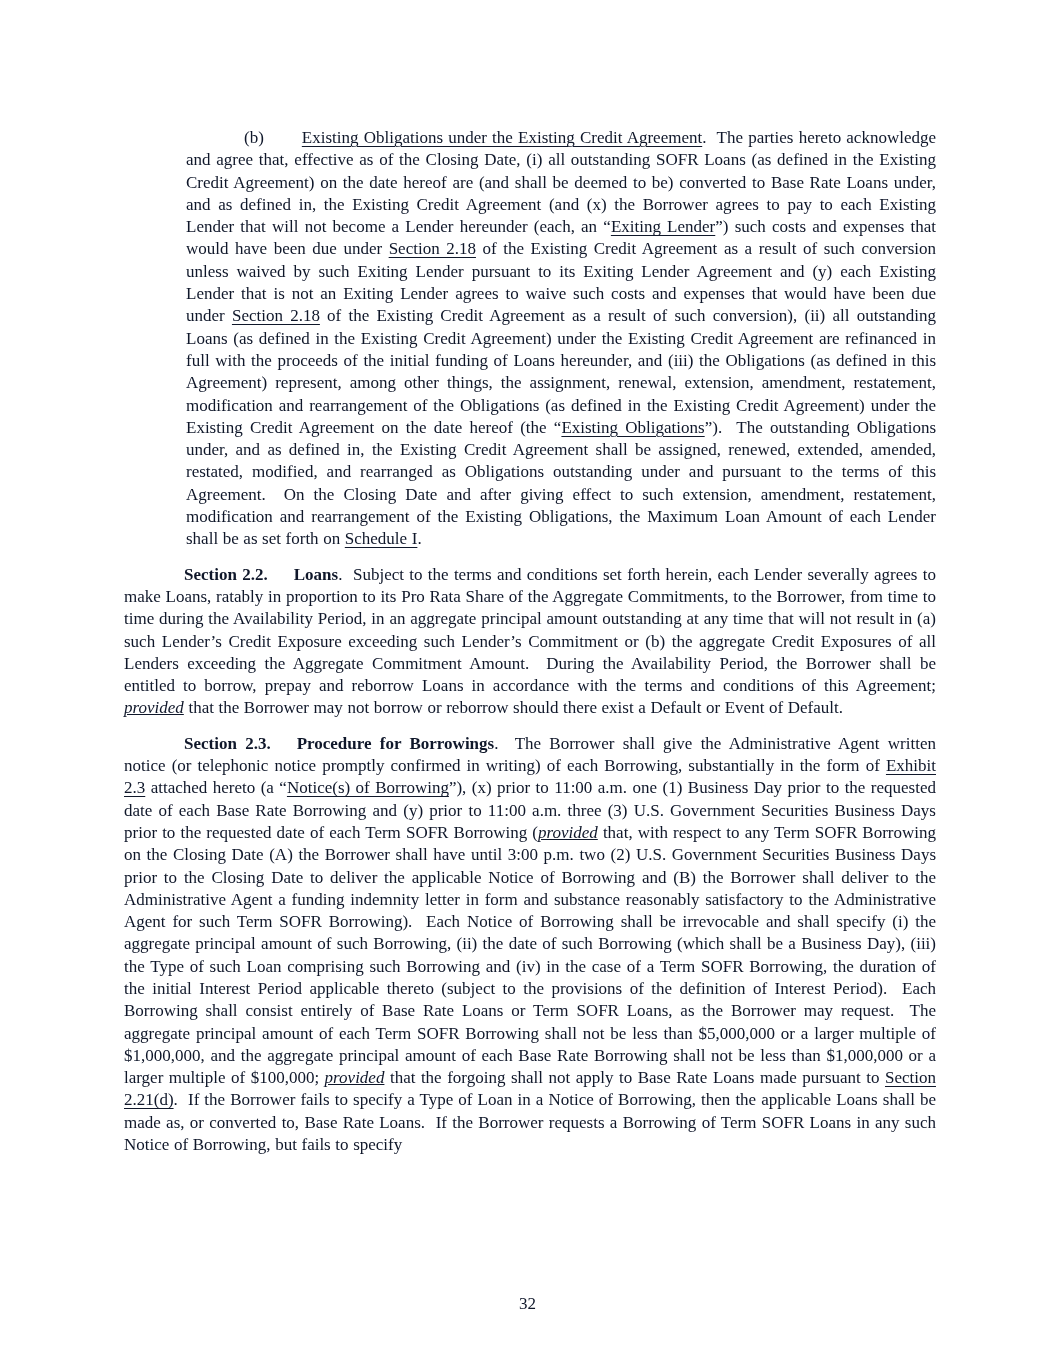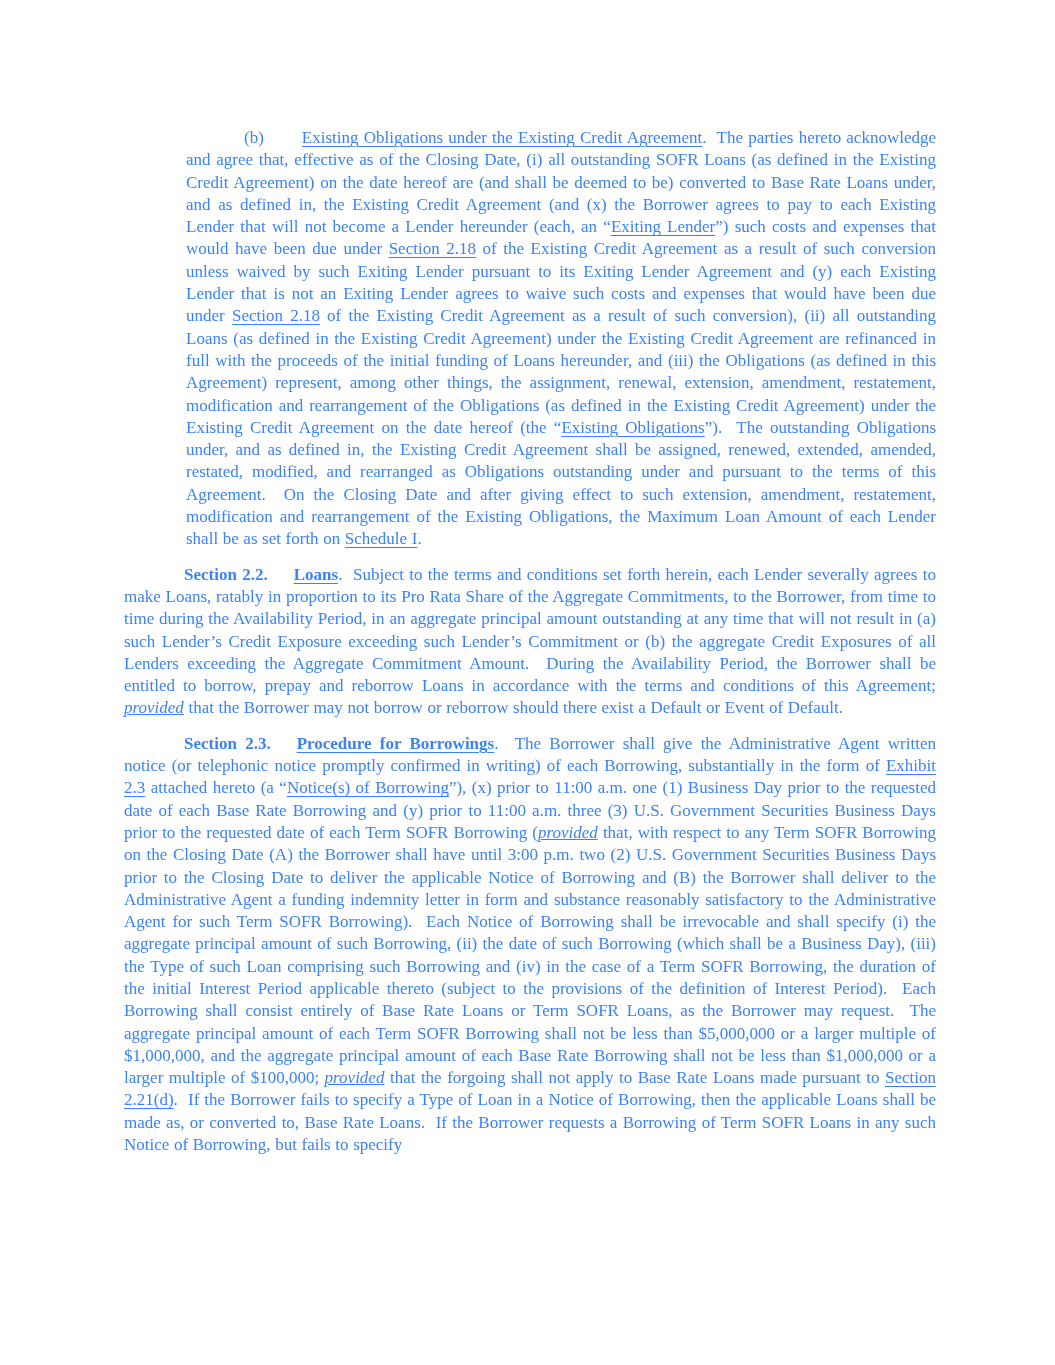--- a/index.html
+++ b/index.html
@@ -2,21 +2,21 @@
 <html><head>
 <meta charset="utf-8">
 <style>
   * { margin: 0; padding: 0; box-sizing: border-box; }
   html, body { background: #ffffff; }
   .page {
     position: relative;
     width: 1055px;
     height: 1365px;
     background: #ffffff;
-    color: #3b82f6;
+    color: #0f172a;
     font-family: "Liberation Serif", "DejaVu Serif", serif;
     overflow: hidden;
   }
   .doc-body {
     position: absolute;
     left: 124px;
     top: 127px;
     width: 812px;
   }
   .para {
@@ -29,34 +29,37 @@
   }
   .para.block-indent {
     margin-left: 62px;
     width: 750px;
     text-indent: 58px;
   }
   .run-n { }
   .run-b { font-weight: bold; font-family: Liberation Serif, serif; }
   .run-i { font-style: italic; text-decoration: underline; }
   .run-u { text-decoration: underline; text-decoration-thickness: 1px; text-underline-offset: 3px; }
-  .run-bu { font-weight: bold; text-decoration: underline; text-decoration-thickness: 1px; text-underline-offset: 3px; }
+  .run-bu { font-weight: bold; text-decoration-thickness: 1px; text-underline-offset: 3px; }
   .run-tab { display: inline-block; }
   .page-footer {
     position: absolute;
     left: 0;
     top: 1293px;
     width: 100%;
     text-align: center;
     font-size: 17px;
     line-height: 22px;
   }
 </style>
 </head>
 <body>
 
 <div class="page">
   <main class="doc-body">
     <p class="para block-indent"><span class="run-n">(b)</span><span class="run-tab" style="width: 38px;"></span><span class="run-u">Existing Obligations under the Existing Credit Agreement</span><span class="run-n">.&nbsp; The parties hereto acknowledge and agree that, effective as of the Closing Date, (i) all outstanding SOFR Loans (as defined in the Existing Credit Agreement) on the date hereof are (and shall be deemed to be) converted to Base Rate Loans under, and as defined in, the Existing Credit Agreement (and (x) the Borrower agrees to pay to each Existing Lender that will not become a Lender hereunder (each, an “</span><span class="run-u">Exiting Lender</span><span class="run-n">”) such costs and expenses that would have been due under </span><span class="run-u">Section 2.18</span><span class="run-n"> of the Existing Credit Agreement as a result of such conversion unless waived by such Exiting Lender pursuant to its Exiting Lender Agreement and (y) each Existing Lender that is not an Exiting Lender agrees to waive such costs and expenses that would have been due under </span><span class="run-u">Section 2.18</span><span class="run-n"> of the Existing Credit Agreement as a result of such conversion), (ii) all outstanding Loans (as defined in the Existing Credit Agreement) under the Existing Credit Agreement are refinanced in full with the proceeds of the initial funding of Loans hereunder, and (iii) the Obligations (as defined in this Agreement) represent, among other things, the assignment, renewal, extension, amendment, restatement, modification and rearrangement of the Obligations (as defined in the Existing Credit Agreement) under the Existing Credit Agreement on the date hereof (the “</span><span class="run-u">Existing Obligations</span><span class="run-n">”).&nbsp; The outstanding Obligations under, and as defined in, the Existing Credit Agreement shall be assigned, renewed, extended, amended, restated, modified, and rearranged as Obligations outstanding under and pursuant to the terms of this Agreement.&nbsp; On the Closing Date and after giving effect to such extension, amendment, restatement, modification and rearrangement of the Existing Obligations, the Maximum Loan Amount of each Lender shall be as set forth on </span><span class="run-u">Schedule I</span><span class="run-n">.</span></p>
     <p class="para"><span class="run-b">Section 2.2.</span><span class="run-tab" style="width: 26px;"></span><span class="run-bu">Loans</span><span class="run-n">.&nbsp; Subject to the terms and conditions set forth herein, each Lender severally agrees to make Loans, ratably in proportion to its Pro Rata Share of the Aggregate Commitments, to the Borrower, from time to time during the Availability Period, in an aggregate principal amount outstanding at any time that will not result in (a) such Lender’s Credit Exposure exceeding such Lender’s Commitment or (b) the aggregate Credit Exposures of all Lenders exceeding the Aggregate Commitment Amount.&nbsp; During the Availability Period, the Borrower shall be entitled to borrow, prepay and reborrow Loans in accordance with the terms and conditions of this Agreement; </span><span class="run-i">provided</span><span class="run-n"> that the Borrower may not borrow or reborrow should there exist a Default or Event of Default.</span></p>
     <p class="para"><span class="run-b">Section 2.3.</span><span class="run-tab" style="width: 26px;"></span><span class="run-bu">Procedure for Borrowings</span><span class="run-n">.&nbsp; The Borrower shall give the Administrative Agent written notice (or telephonic notice promptly confirmed in writing) of each Borrowing, substantially in the form of </span><span class="run-u">Exhibit 2.3</span><span class="run-n"> attached hereto (a “</span><span class="run-u">Notice(s) of Borrowing</span><span class="run-n">”), (x) prior to 11:00 a.m. one (1) Business Day prior to the requested date of each Base Rate Borrowing and (y) prior to 11:00 a.m. three (3) U.S. Government Securities Business Days prior to the requested date of each Term SOFR Borrowing (</span><span class="run-i">provided</span><span class="run-n"> that, with respect to any Term SOFR Borrowing on the Closing Date (A) the Borrower shall have until 3:00 p.m. two (2) U.S. Government Securities Business Days prior to the Closing Date to deliver the applicable Notice of Borrowing and (B) the Borrower shall deliver to the Administrative Agent a funding indemnity letter in form and substance reasonably satisfactory to the Administrative Agent for such Term SOFR Borrowing).&nbsp; Each Notice of Borrowing shall be irrevocable and shall specify (i) the aggregate principal amount of such Borrowing, (ii) the date of such Borrowing (which shall be a Business Day), (iii) the Type of such Loan comprising such Borrowing and (iv) in the case of a Term SOFR Borrowing, the duration of the initial Interest Period applicable thereto (subject to the provisions of the definition of Interest Period).&nbsp; Each Borrowing shall consist entirely of Base Rate Loans or Term SOFR Loans, as the Borrower may request.&nbsp; The aggregate principal amount of each Term SOFR Borrowing shall not be less than $5,000,000 or a larger multiple of $1,000,000, and the aggregate principal amount of each Base Rate Borrowing shall not be less than $1,000,000 or a larger multiple of $100,000; </span><span class="run-i">provided</span><span class="run-n"> that the forgoing shall not apply to Base Rate Loans made pursuant to </span><span class="run-u">Section 2.21(d)</span><span class="run-n">.&nbsp; If the Borrower fails to specify a Type of Loan in a Notice of Borrowing, then the applicable Loans shall be made as, or converted to, Base Rate Loans.&nbsp; If the Borrower requests a Borrowing of Term SOFR Loans in any such Notice of Borrowing, but fails to specify</span></p>
   </main>
+  <footer class="page-footer">
+    <span>32</span>
+  </footer>
 </div>
 
 </body></html>

